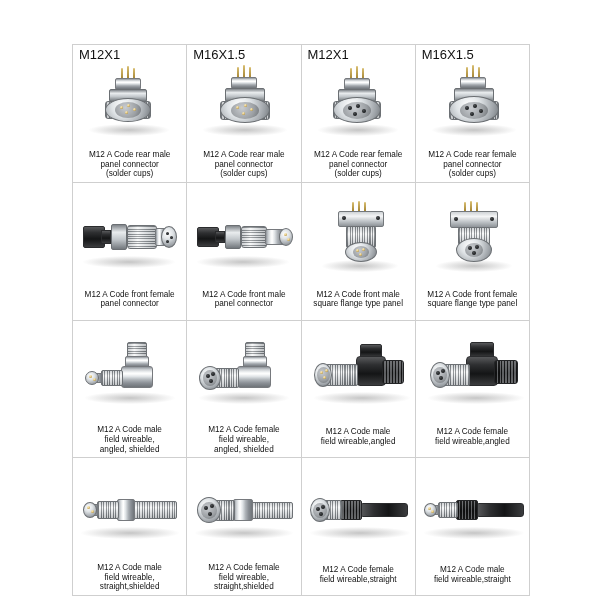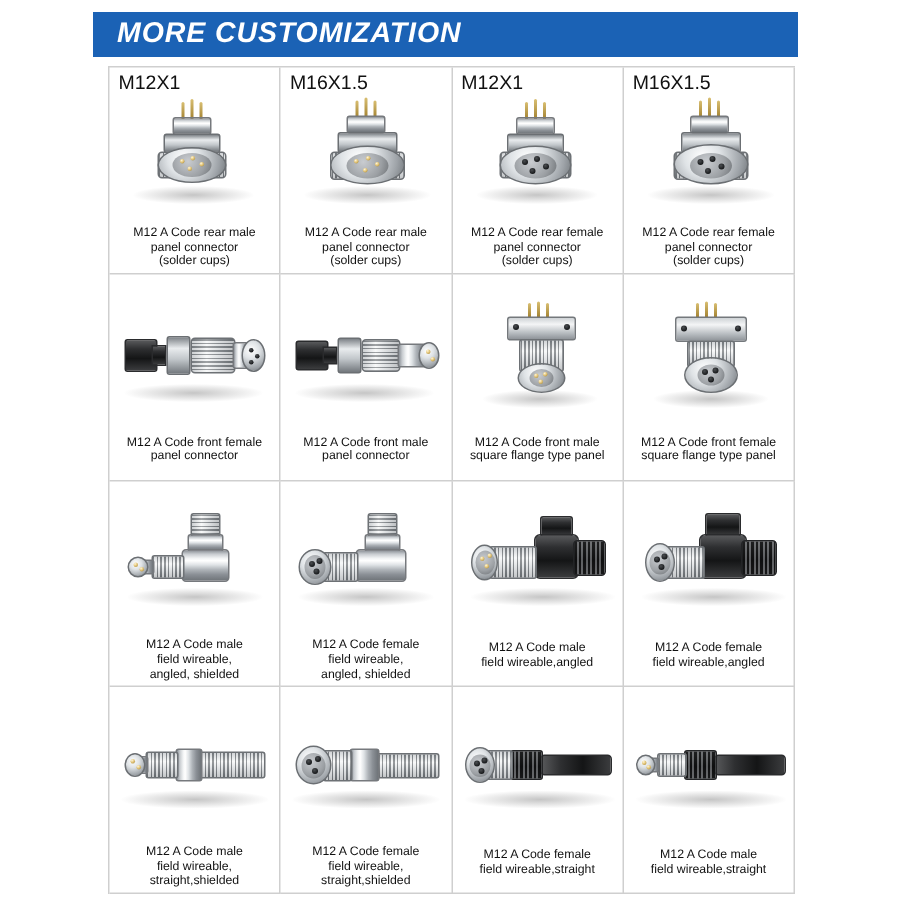--- a/index.html
+++ b/index.html
@@ -159,23 +159,20 @@
   .wirelead {
     background: linear-gradient(to bottom, #d9bf72, #a07f2e);
     border-radius: 1px;
   }
 </style>
 </head>
 <body>
 
 <div id="page">
 
-  <div class="header">
-    <div class="header-title">MORE CUSTOMIZATION</div>
-  </div>
 
   <div class="grid">
 
     <div class="cell">
       <div class="cell-code">M12X1</div>
       <div class="art">
         <div class="p shadow" style="left:14px; top:62px; width:80px; height:12px;"></div>
 
         <div class="p wirelead" style="left:46px; top:6px; width:2px; height:12px;"></div>
         <div class="p wirelead" style="left:52px; top:4px; width:2px; height:14px;"></div>

